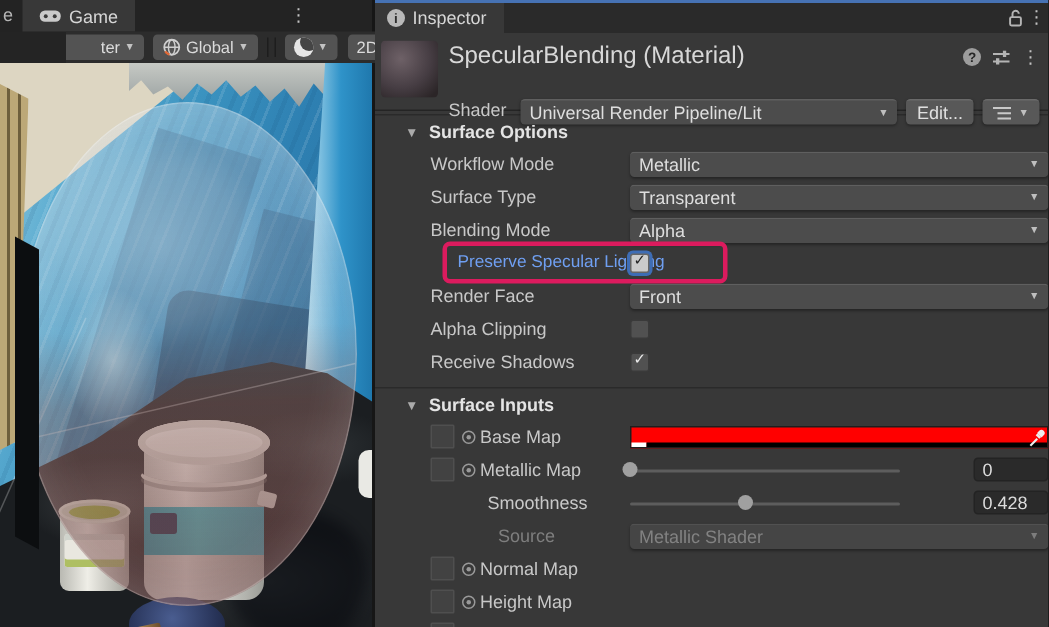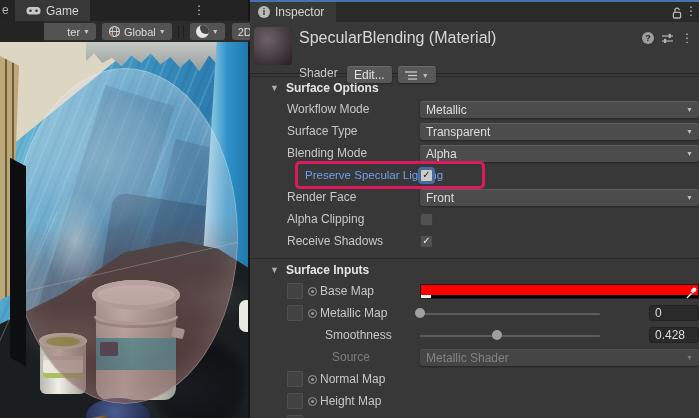--- a/index.html
+++ b/index.html
@@ -286,20 +286,24 @@
                 <line x1="1" y1="3" x2="12" y2="3" stroke="#b4b4b4" stroke-width="1.2"></line>
                 <line x1="1" y1="8" x2="12" y2="8" stroke="#b4b4b4" stroke-width="1.2"></line>
                 <rect x="7.6" y="0.8" width="2.2" height="4.2" fill="#b4b4b4"></rect>
                 <rect x="3" y="5.8" width="2.2" height="4.2" fill="#b4b4b4"></rect>
               </svg>
             <span class="kebab">⋮</span>
           </span>
         </div>
         <div class="shader-row">
           <span class="shader-lbl">Shader</span>
+          <div class="dropdown flex1">
+            <span>Universal Render Pipeline/Lit</span>
+            <span class="arrow">▼</span>
+          </div>
           <div class="btn">Edit...</div>
           <div class="btn" style="gap:5px;">
             <svg width="12" height="9" viewBox="0 0 12 9">
                 <line x1="0" y1="1" x2="12" y2="1" stroke="#c9c9c9" stroke-width="1.3"></line>
                 <line x1="3" y1="4.5" x2="12" y2="4.5" stroke="#c9c9c9" stroke-width="1.3"></line>
                 <line x1="3" y1="8" x2="12" y2="8" stroke="#c9c9c9" stroke-width="1.3"></line>
               </svg>
             <span class="arrow" style="margin:0;padding:0;font-size:7px;color:#bfbfbf;">▼</span>
           </div>
         </div>

